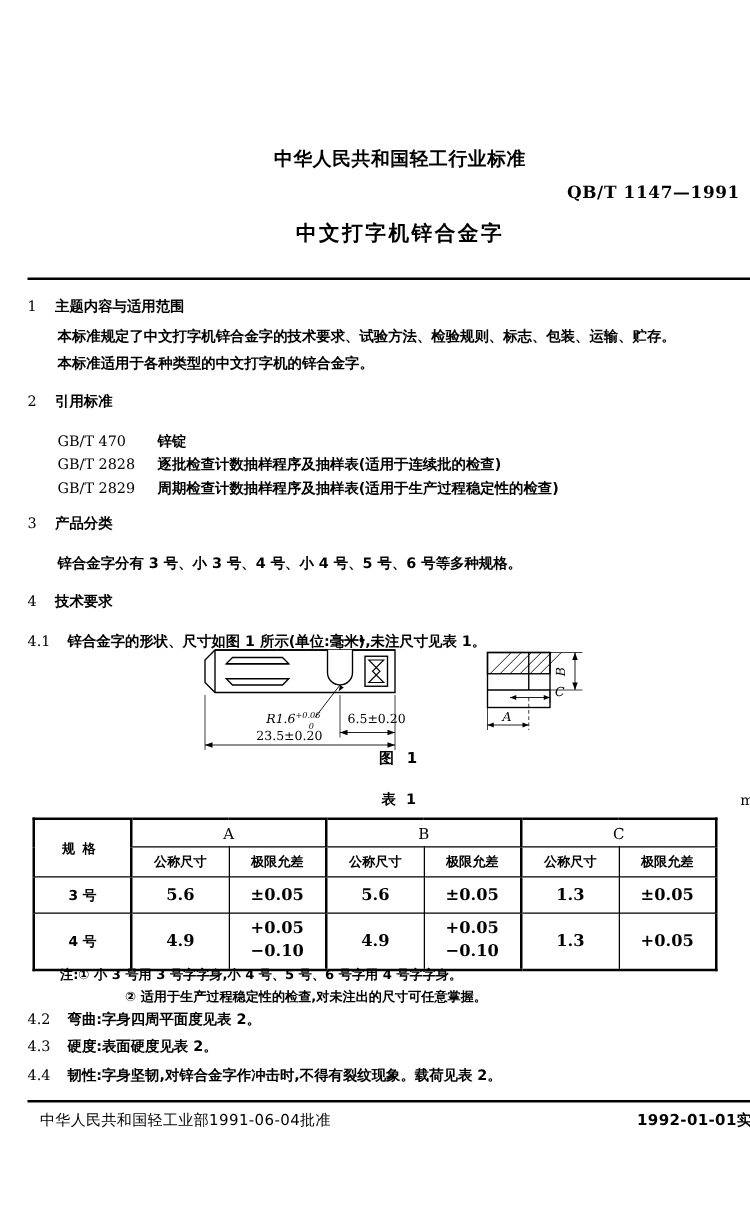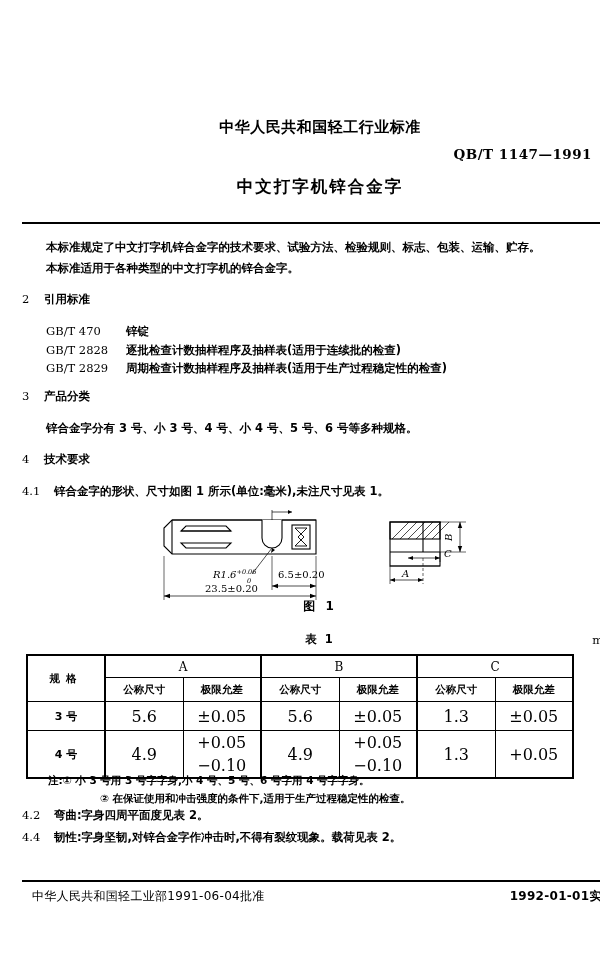--- a/index.html
+++ b/index.html
@@ -166,21 +166,21 @@
     text-align: center;
     vertical-align: middle;
     font-weight: bold;
     padding: 0;
   }
   table.spec .top-rule { border-top-width: 2px; }
   table.spec .bot-rule { border-bottom-width: 2px; }
   table.spec .grp-head { height: 21px; font-family:"DejaVu Serif","Liberation Serif",serif; font-weight: normal; font-size: 12px; }
   table.spec .sub-head { height: 23px; margin-left: 28px; }
   table.spec .spec-head { height: 44px; letter-spacing: 6px; }
-  table.spec td.datum { height: 28px; font-family: "DejaVu Serif", "Liberation Serif", serif; font-weight: normal; font-size: 16px; }
+  table.spec td.datum { height: 28px; font-family: "DejaVu Serif", "Liberation Serif", serif; font-weight: bold; font-size: 13px; }
   table.spec td.datum.tall { height: 44px; }
   table.spec td.name { font-family: "DejaVu Sans", sans-serif; font-weight: bold; font-size: 11px; }
   .tol-two { line-height: 1.45; }
 
   
   table.spec tr > td:first-child,
   table.spec tr > th:first-child { border-left-width: 2px; }
   table.spec tr > td:last-child,
   table.spec tr > th:last-child { border-right-width: 2px; }
   .grp-div { border-left-width: 2px !important; }
@@ -244,20 +244,23 @@
 
 <div class="page">
 
   <div class="std-org">中华人民共和国轻工行业标准</div>
   <div class="std-code">QB/T 1147—1991</div>
   <div class="std-title">中文打字机锌合金字</div>
   <div class="header-rule"></div>
 
   <div class="body-area">
 
+    <div class="sec-head">
+      <span class="num">1</span><span>主题内容与适用范围</span>
+    </div>
     <div class="para tight">本标准规定了中文打字机锌合金字的技术要求、试验方法、检验规则、标志、包装、运输、贮存。</div>
     <div class="para">本标准适用于各种类型的中文打字机的锌合金字。</div>
 
     <div class="spacer-s"></div>
 
     <div class="sec-head">
       <span class="num">2</span><span>引用标准</span>
     </div>
     <div class="spacer-s"></div>
     <div class="ref-line">
@@ -436,29 +439,33 @@
           </div>
         </td>
         <td class="datum tall bot-rule grp-div">1.3</td>
         <td class="datum tall bot-rule">+0.05</td>
       </tr>
     </tbody>
   </table>
 
   <div class="notes">
     <div class="note-1">注:① 小 3 号用 3 号字字身,小 4 号、5 号、6 号字用 4 号字字身。</div>
-    <div class="note-2">② 在保证使用和冲击强度的条件下,适用于生产过程稳定性的检查。</div>
+    <div class="note-2">② 适用于生产过程稳定性的检查,对未注出的尺寸可任意掌握。</div>
   </div>
 
   <div class="tail">
     <div class="subsec">
       <span class="lbl">4.2</span>
       <span>弯曲:字身四周平面度见表 2。</span>
     </div>
     <div class="subsec">
+      <span class="lbl">4.3</span>
+      <span>硬度:表面硬度见表 2。</span>
+    </div>
+    <div class="subsec">
       <span class="lbl">4.4</span>
       <span>韧性:字身坚韧,对锌合金字作冲击时,不得有裂纹现象。载荷见表 2。</span>
     </div>
   </div>
 
   <div class="footer-rule"></div>
   <div class="footer-left">中华人民共和国轻工业部1991-06-04批准</div>
   <div class="footer-right">1992-01-01实施</div>
   <div class="page-num">1</div>
 

